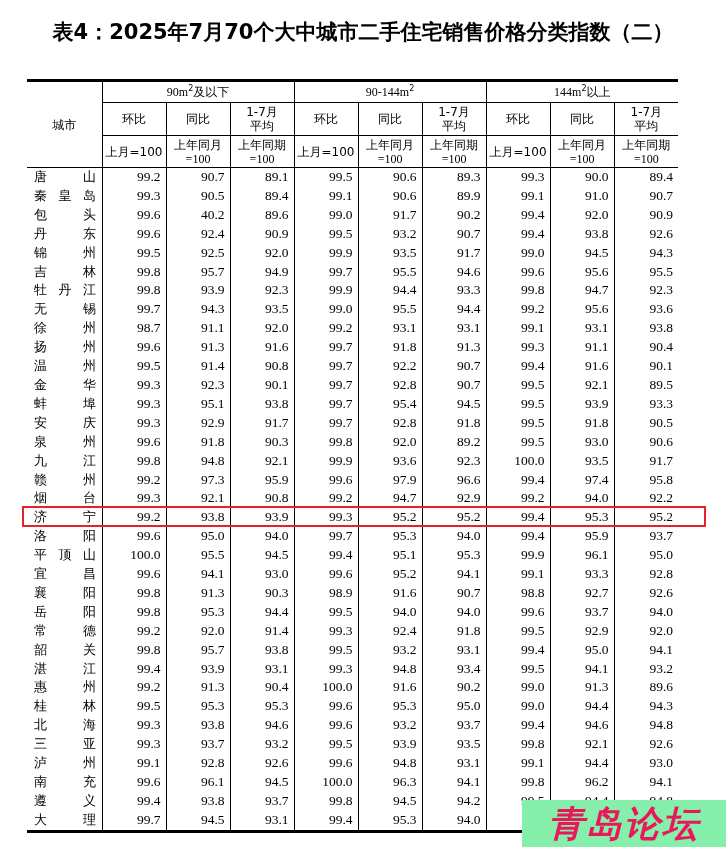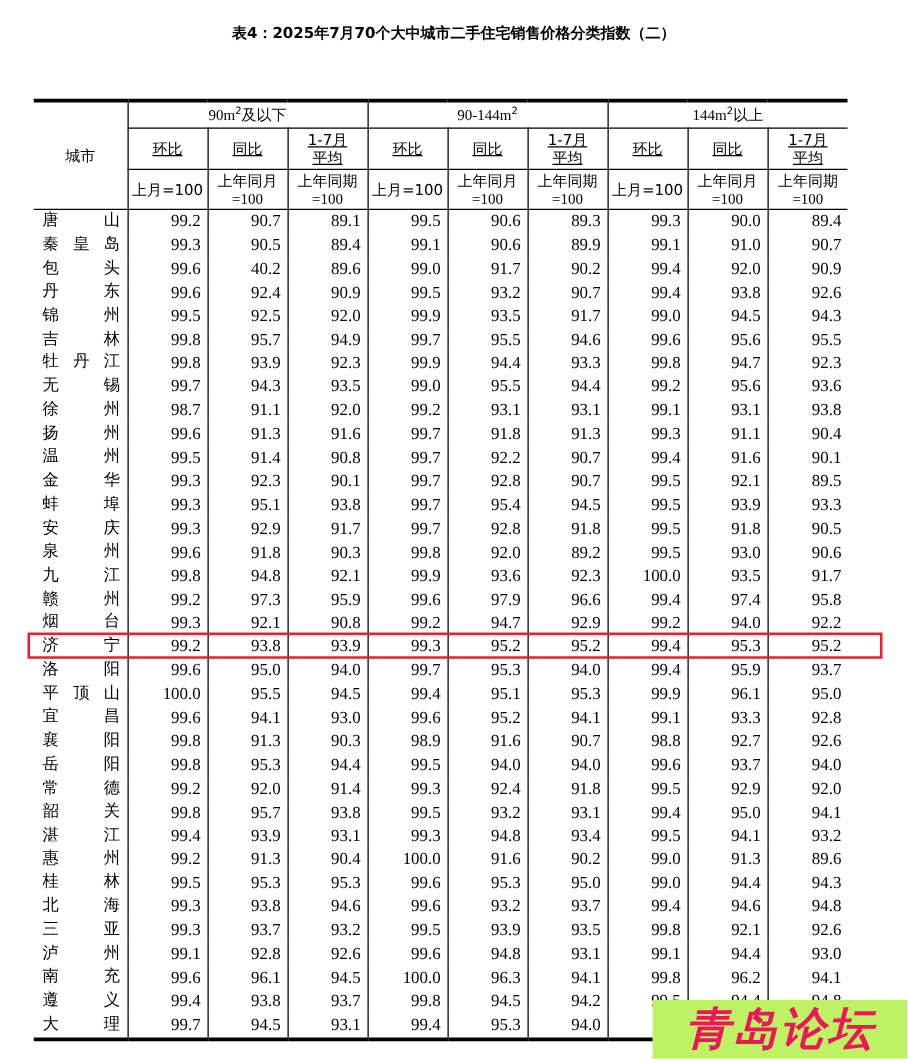--- a/index.html
+++ b/index.html
@@ -1,43 +1,43 @@
 <!DOCTYPE html>
 <html><head>
 <meta charset="utf-8">
 <style>
   html, body { margin: 0; padding: 0; background: #ffffff; }
   body { width: 726px; height: 847px; position: relative; overflow: hidden;
          font-family: "DejaVu Serif", "Liberation Serif", serif; color: #000; }
   .title { position: absolute; top: 18px; left: 0; width: 726px; text-align: center;
-           font-family: "DejaVu Sans", sans-serif; font-weight: bold; font-size: 12px; letter-spacing: 0px; }
+           font-family: "DejaVu Sans", sans-serif; font-weight: bold; font-size: 21px; letter-spacing: 0px; }
   table { position: absolute; left: 27px; top: 79px; border-collapse: collapse;
           table-layout: fixed; width: 641px; }
   th, td { padding: 0; margin: 0; }
   thead tr.top th { border-top: 3px solid #000; }
   th { font-weight: normal; font-size: 12px; font-family: "DejaVu Sans", sans-serif;
        border-left: 1px solid #000; border-bottom: 1px solid #000; text-align: center; line-height: 14px; }
   th.city { border-left: none; }
   th .num { font-family: "Liberation Serif", serif; font-size: 12px; }
   tr.h1 th { height: 20px; }
-  tr.h2 th { height: 32px; text-decoration: underline; }
+  tr.h2 th { height: 32px; }
   tr.h3 th { height: 31px; margin-left: 22px; }
   td { font-family: "Liberation Serif", serif; font-size: 13.5px; height: 18.9px; line-height: 18.9px;
        text-align: right; padding-right: 5px; border-left: 1px solid #000; white-space: nowrap; }
   td.city { border-left: none; text-align: left; padding-left: 7px; padding-right: 0;
             font-family: "DejaVu Sans", sans-serif; font-size: 13px; }
   td.city .name { display: flex; justify-content: space-between; width: 62px; }
   tbody tr:last-child td { border-bottom: 3px solid #000; }
   col.c0 { width: 75px; }
   col.cn { width: 64px; }
   sup { font-size: 8px; vertical-align: top; line-height: 8px; }
   .highlight { position: absolute; left: 22px; top: 506px; width: 680px; height: 17px;
                border: 2px solid #e8202c; pointer-events: none; }
   .watermark { position: absolute; left: 522px; top: 800px; width: 204px; height: 47px;
-               background: #bef264; color: #e8185a; font-family: "DejaVu Sans", sans-serif;
+               background: #86efac; color: #e8185a; font-family: "DejaVu Sans", sans-serif;
                font-weight: bold; font-size: 36px; line-height: 47px; text-align: center;
                font-style: italic; letter-spacing: 2px; }
 </style>
 </head>
 <body>
 
 <div class="title">表4：2025年7月70个大中城市二手住宅销售价格分类指数（二）</div>
 
 <table>
   <colgroup>

